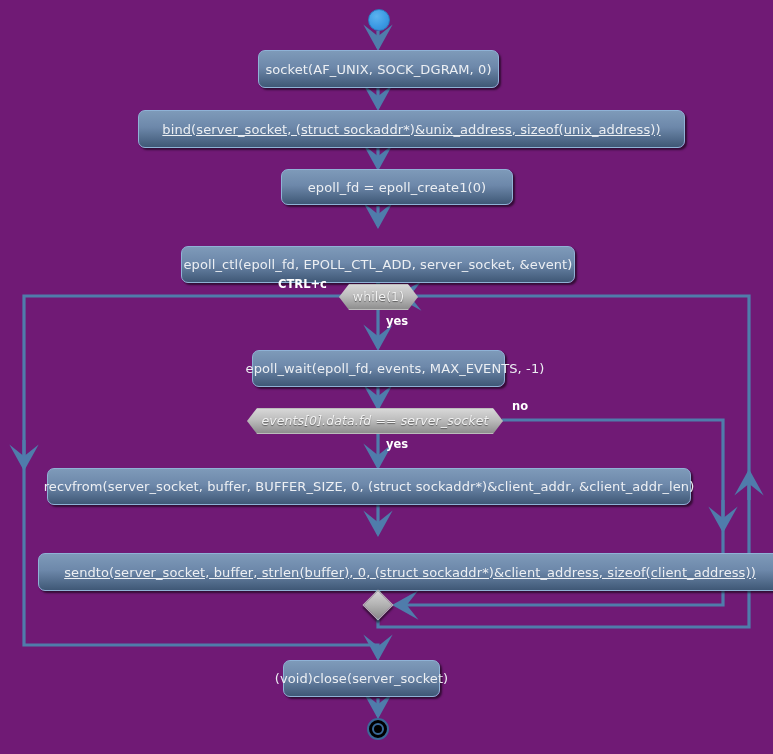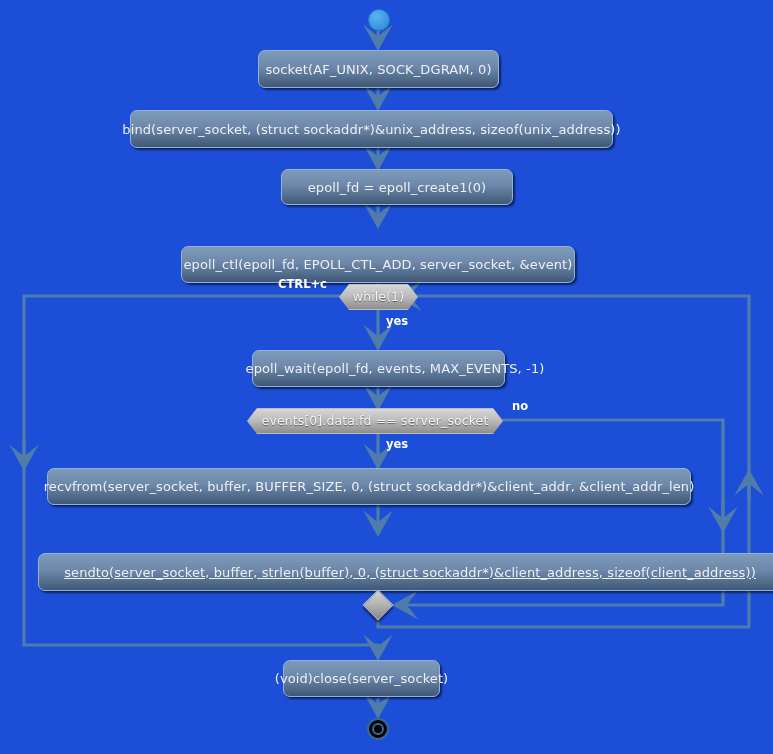--- a/index.html
+++ b/index.html
@@ -7,21 +7,21 @@
     padding: 0;
     background: #000000;
   }
   body {
     font-family: "DejaVu Sans", sans-serif;
   }
   #canvas {
     position: relative;
     width: 773px;
     height: 754px;
-    background: #1d4ed8;
+    background: #701a75;
     overflow: hidden;
   }
   #svg-layer {
     position: absolute;
     left: 0;
     top: 0;
     width: 773px;
     height: 754px;
   }
   .node {
@@ -154,41 +154,41 @@
       <path d="M378,698 L378,716" marker-end="url(#arrowhead)"></path>
     </g>
   </svg>
 
   <div class="start-dot" style="left:368px; top:9px;"></div>
 
   <div class="node act" style="left:258px; top:50px; width:241px;">
     <span>socket(AF_UNIX, SOCK_DGRAM, 0)</span>
   </div>
 
-  <div class="node act" style="left:130px; top:110px; width:483px;">
+  <div class="node act" style="left:138px; top:110px; width:547px;text-decoration:underline;">
     <span>bind(server_socket, (struct sockaddr*)&amp;unix_address, sizeof(unix_address))</span>
   </div>
 
   <div class="node act" style="left:281px; top:169px; width:232px; height:36px;">
     <span>epoll_fd = epoll_create1(0)</span>
   </div>
 
   <div class="node act" style="left:181px; top:227px; width:394px; height:37px;margin-top:19px;">
     <span>epoll_ctl(epoll_fd, EPOLL_CTL_ADD, server_socket, &amp;event)</span>
   </div>
 
   <div class="node hex" style="left:339px; top:284px; width:79px;">
     <span>while(1)</span>
   </div>
 
   <div class="node act" style="left:252px; top:350px; width:253px; height:37px;padding-left:47px;">
     <span>epoll_wait(epoll_fd, events, MAX_EVENTS, -1)</span>
   </div>
 
-  <div class="node hex" style="left:247px; top:408px; width:256px;">
+  <div class="node hex" style="left:247px; top:408px; width:256px;font-style:italic;">
     <span>events[0].data.fd == server_socket</span>
   </div>
 
   <div class="node act" style="left:47px; top:468px; width:644px; height:37px;">
     <span>recvfrom(server_socket, buffer, BUFFER_SIZE, 0, (struct sockaddr*)&amp;client_addr, &amp;client_addr_len)</span>
   </div>
 
   <div class="node act" style="left:38px; top:553px; width:744px; height:38px;text-decoration:underline;">
     <span>sendto(server_socket, buffer, strlen(buffer), 0, (struct sockaddr*)&amp;client_address, sizeof(client_address))</span>
   </div>

